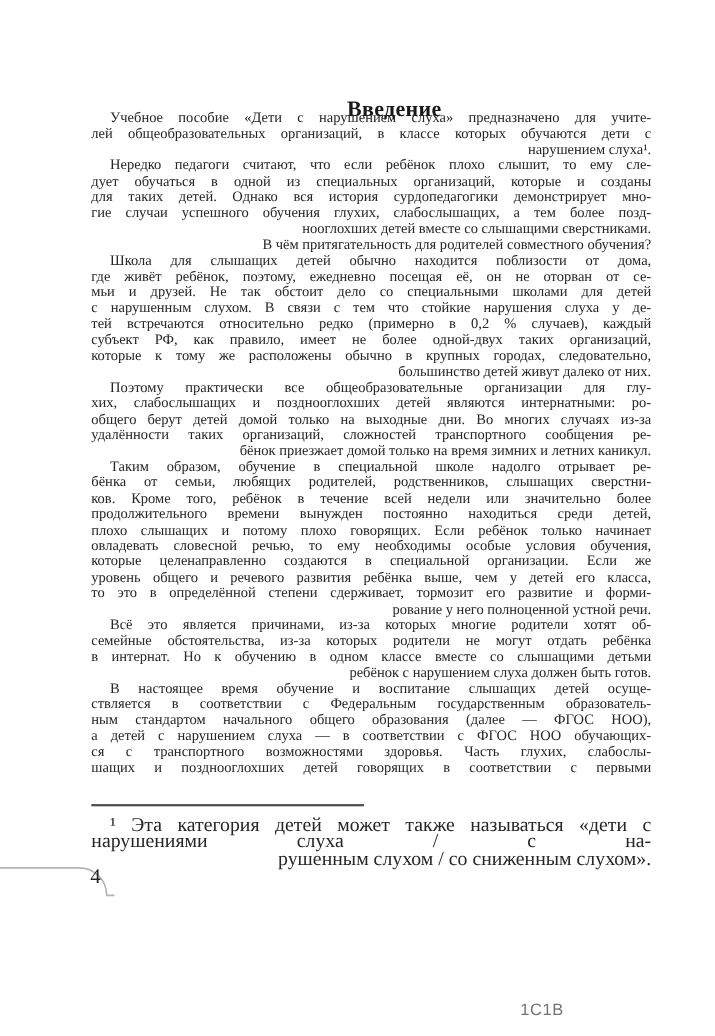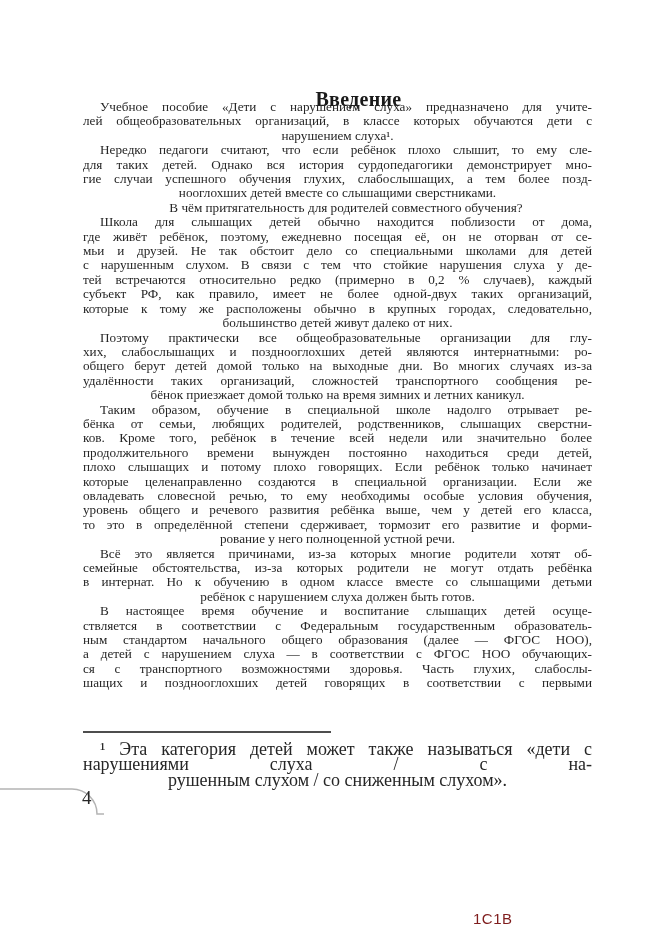--- a/index.html
+++ b/index.html
@@ -13,48 +13,49 @@
     letter-spacing:0.3px;
   }
   .body-text{
     position:absolute;left:83px;top:100px;width:509px;
     font-size:13.2px;line-height:14.4px;
   }
   .footnote-text{
     position:absolute;left:83px;top:742px;width:509px;
     font-size:18px;line-height:15.3px;
   }
-  .ln{text-align:center;}
+  .ln{text-align:right;}
   .ln.ind{text-indent:17px;}
   .ln.jst{text-align:justify;text-align-last:justify;}
   .fn-rule{
     position:absolute;left:83px;top:731px;width:248px;height:2px;background:#4d4d4d;
   }
   .ornament{position:absolute;left:0;top:783px;}
   .page-number{
     position:absolute;left:82px;top:787px;font-size:19px;color:#262626;
   }
   .watermark{
     position:absolute;left:473px;top:910px;
     font-family:"Liberation Sans","DejaVu Sans",sans-serif;
-    font-size:15px;color:#7f1d1d;letter-spacing:0.5px;
+    font-size:15px;color:#737373;letter-spacing:0.5px;
   }
 </style>
 </head>
 <body>
 
 <div class="page">
 
   <h1 class="chapter-title">Введение</h1>
 
   <div class="body-text">
       <div class="ln ind jst">Учебное пособие «Дети с нарушением слуха» предназначено для учите-</div>
       <div class="ln jst">лей общеобразовательных организаций, в классе которых обучаются дети с</div>
       <div class="ln">нарушением слуха¹.</div>
       <div class="ln ind jst">Нередко педагоги считают, что если ребёнок плохо слышит, то ему сле-</div>
+      <div class="ln jst">дует обучаться в одной из специальных организаций, которые и созданы</div>
       <div class="ln jst">для таких детей. Однако вся история сурдопедагогики демонстрирует мно-</div>
       <div class="ln jst">гие случаи успешного обучения глухих, слабослышащих, а тем более позд-</div>
       <div class="ln">нооглохших детей вместе со слышащими сверстниками.</div>
       <div class="ln ind">В чём притягательность для родителей совместного обучения?</div>
       <div class="ln ind jst">Школа для слышащих детей обычно находится поблизости от дома,</div>
       <div class="ln jst">где живёт ребёнок, поэтому, ежедневно посещая её, он не оторван от се-</div>
       <div class="ln jst">мьи и друзей. Не так обстоит дело со специальными школами для детей</div>
       <div class="ln jst">с нарушенным слухом. В связи с тем что стойкие нарушения слуха у де-</div>
       <div class="ln jst">тей встречаются относительно редко (примерно в 0,2 % случаев), каждый</div>
       <div class="ln jst">субъект РФ, как правило, имеет не более одной-двух таких организаций,</div>
@@ -63,22 +64,22 @@
       <div class="ln ind jst">Поэтому практически все общеобразовательные организации для глу-</div>
       <div class="ln jst">хих, слабослышащих и позднооглохших детей являются интернатными: ро-</div>
       <div class="ln jst">общего берут детей домой только на выходные дни. Во многих случаях из-за</div>
       <div class="ln jst">удалённости таких организаций, сложностей транспортного сообщения ре-</div>
       <div class="ln">бёнок приезжает домой только на время зимних и летних каникул.</div>
       <div class="ln ind jst">Таким образом, обучение в специальной школе надолго отрывает ре-</div>
       <div class="ln jst">бёнка от семьи, любящих родителей, родственников, слышащих сверстни-</div>
       <div class="ln jst">ков. Кроме того, ребёнок в течение всей недели или значительно более</div>
       <div class="ln jst">продолжительного времени вынужден постоянно находиться среди детей,</div>
       <div class="ln jst">плохо слышащих и потому плохо говорящих. Если ребёнок только начинает</div>
+      <div class="ln jst">овладевать словесной речью, то ему необходимы особые условия обучения,</div>
       <div class="ln jst">которые целенаправленно создаются в специальной организации. Если же</div>
-      <div class="ln jst">овладевать словесной речью, то ему необходимы особые условия обучения,</div>
       <div class="ln jst">уровень общего и речевого развития ребёнка выше, чем у детей его класса,</div>
       <div class="ln jst">то это в определённой степени сдерживает, тормозит его развитие и форми-</div>
       <div class="ln">рование у него полноценной устной речи.</div>
       <div class="ln ind jst">Всё это является причинами, из-за которых многие родители хотят об-</div>
       <div class="ln jst">семейные обстоятельства, из-за которых родители не могут отдать ребёнка</div>
       <div class="ln jst">в интернат. Но к обучению в одном классе вместе со слышащими детьми</div>
       <div class="ln">ребёнок с нарушением слуха должен быть готов.</div>
       <div class="ln ind jst">В настоящее время обучение и воспитание слышащих детей осуще-</div>
       <div class="ln jst">ствляется в соответствии с Федеральным государственным образователь-</div>
       <div class="ln jst">ным стандартом начального общего образования (далее — ФГОС НОО),</div>

